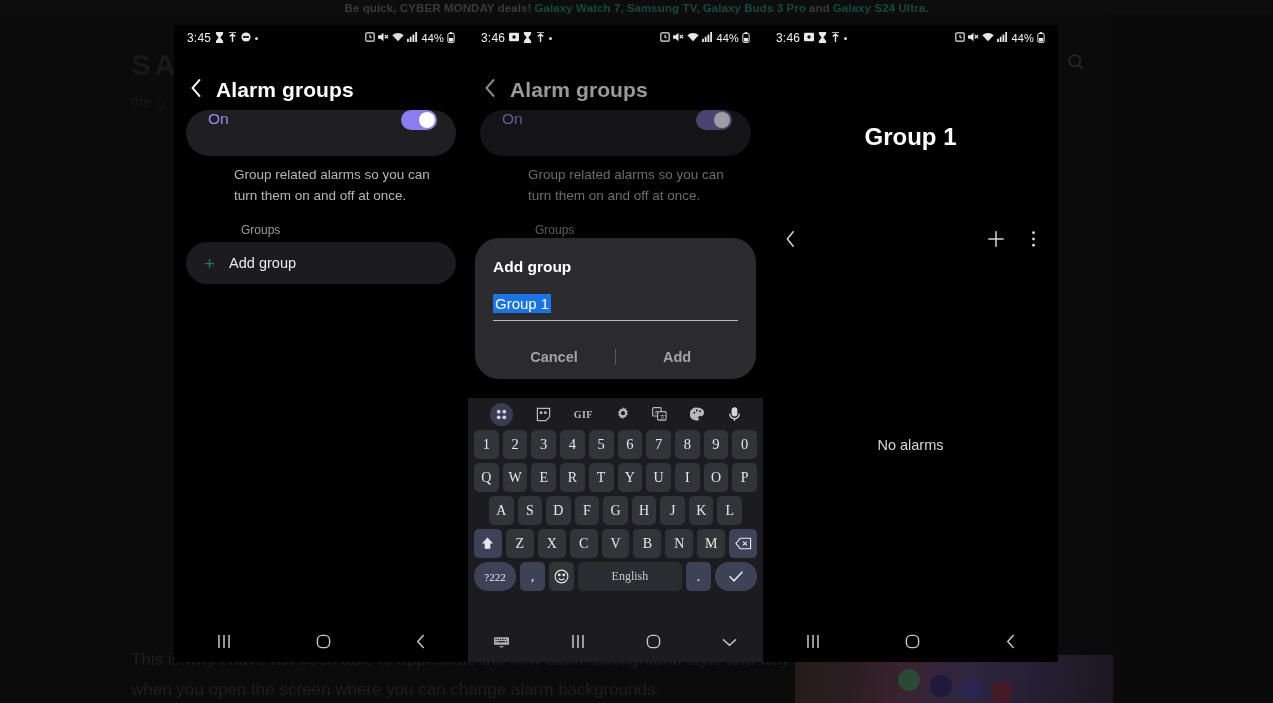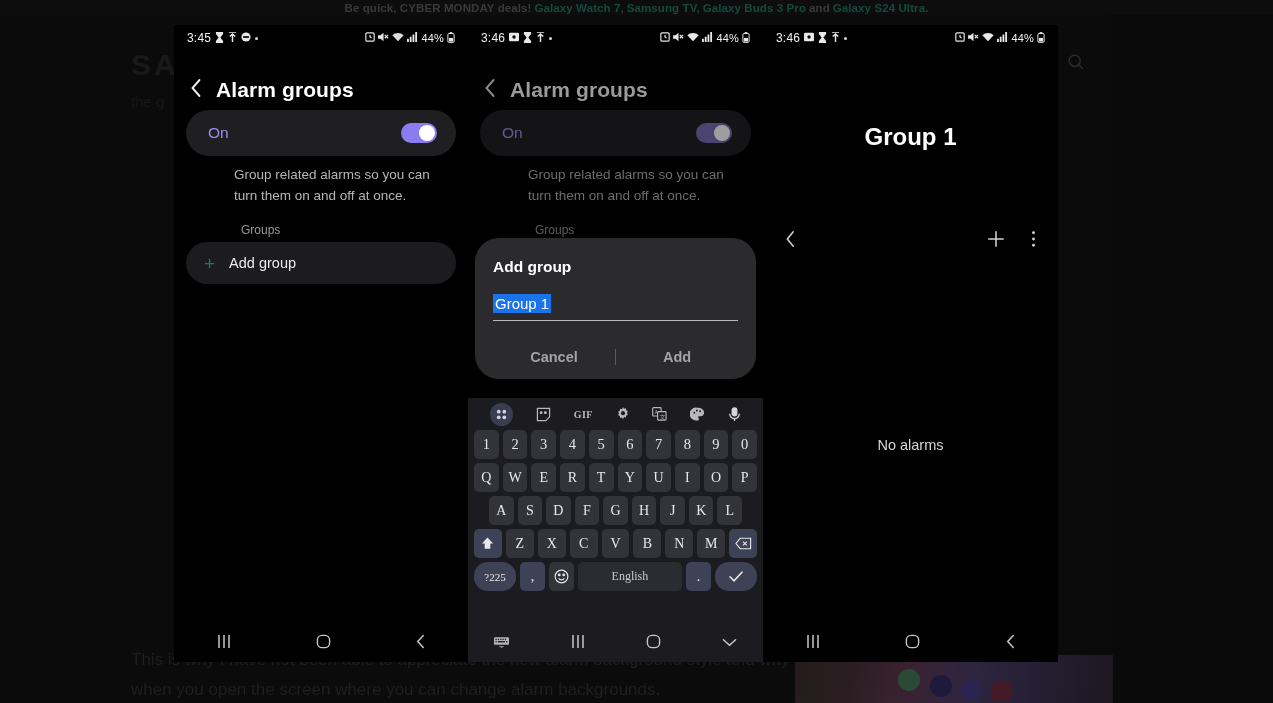--- a/index.html
+++ b/index.html
@@ -73,21 +73,21 @@
   .sb-dot { width: 3px; height: 3px; border-radius: 50%; background: #d8d8d8; display: inline-block; }
 
   
   .appbar { position: absolute; top: 45px; left: 0; right: 0; height: 40px; display: flex; align-items: center; padding-left: 16px; gap: 14px; }
   .appbar .title { color: #fff; font-size: 21px; font-weight: bold; letter-spacing: .1px; }
 
   
   .togglecard {
     position: absolute; left: 12px; right: 12px; top: 85px; height: 46px;
     background: #1f1f21; border-radius: 23px;
-    display: flex; align-items: center; justify-content: space-between;
+    display: flex; align-items: flex-start; justify-content: space-between;
     padding: 0 19px 0 22px;
   }
   .togglecard .on { color: #9b8cf5; font-size: 15.5px; font-weight: 500; }
   .switch { width: 36px; height: 20px; border-radius: 10px; background: #8b7cf0; position: relative; }
   .switch .knob { position: absolute; right: 2px; top: 2px; width: 16px; height: 16px; border-radius: 50%; background: #fff; }
 
   .desc { position: absolute; left: 22px; right: 22px; top: 139px; color: #b6b6b8; font-size: 13.5px; line-height: 21px; margin-left: 38px; }
   .grouplabel { position: absolute; left: 22px; top: 198px; color: #9a9a9c; font-size: 12px; margin-left: 45px; }
   .addgroup {
     position: absolute; left: 12px; right: 12px; top: 217px; height: 42px;
@@ -493,21 +493,21 @@
           <span class="key">M</span>
           <span class="key dark">
             <svg width="17" height="13" viewBox="0 0 18 13" fill="none" stroke="#e8e8ea" stroke-width="1.2">
                 <path d="M5.5 1h11v11h-11L1 6.5z"></path>
                 <path d="M8.5 4.5l4 4M12.5 4.5l-4 4"></path>
               </svg>
           </span>
         </div>
 
         <div class="kbrow">
-          <span class="key dark round sm" style="flex:1.05; font-size:11px;">?225</span>
+          <span class="key dark round sm" style="flex:1.05; font-size:11px;">?222</span>
           <span class="key dark sm">,</span>
           <span class="key sm" style="background:#33343a;">
             <svg width="15" height="15" viewBox="0 0 16 16" fill="none" stroke="#e8e8ea" stroke-width="1.2">
                 <circle cx="8" cy="8" r="6.8"></circle>
                 <circle cx="5.6" cy="6.3" r=".9" fill="#e8e8ea"></circle>
                 <circle cx="10.4" cy="6.3" r=".9" fill="#e8e8ea"></circle>
                 <path d="M5 10a3.6 3.6 0 0 0 6 0"></path>
               </svg>
           </span>
           <span class="key space wide">English</span>

